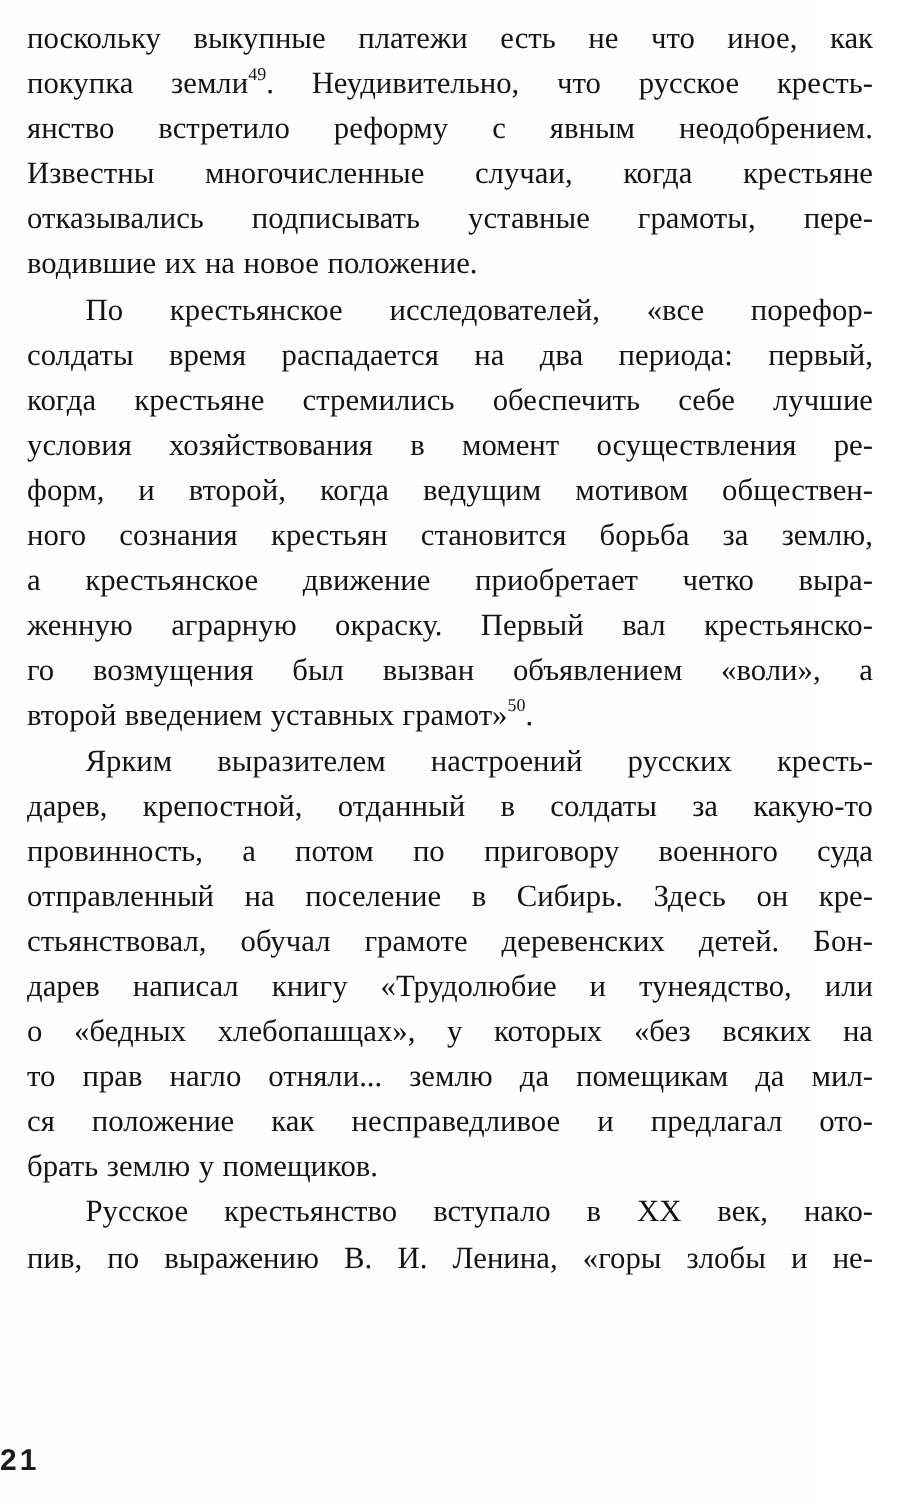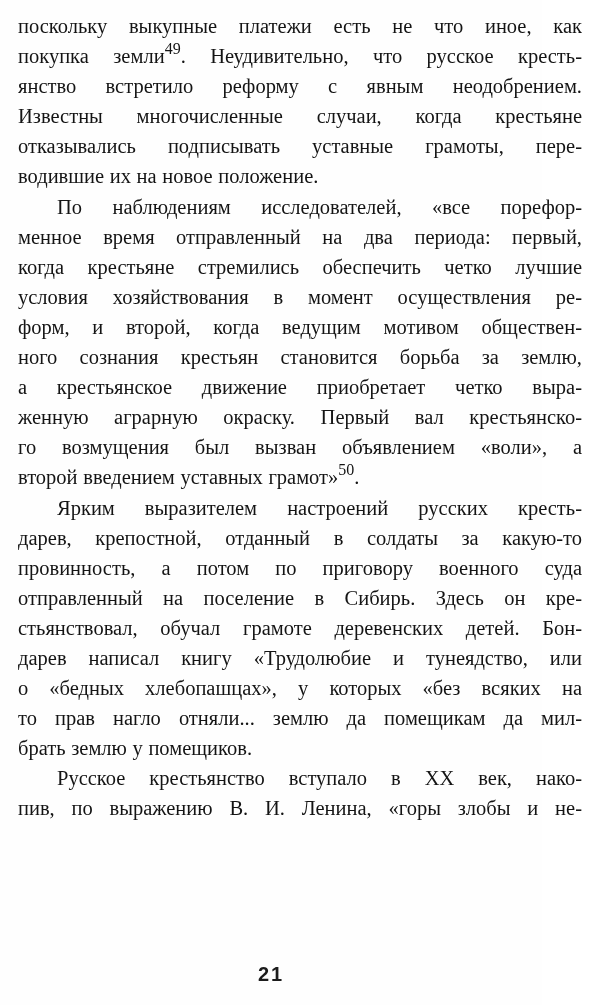--- a/index.html
+++ b/index.html
@@ -38,31 +38,31 @@
     word-spacing: 0.5px;
   }
   .line.line-left {
     text-align: right;
     text-align-last: left;
   }
   .para.indent .line:first-child {
     text-indent: 39px;
   }
   sup {
-    font-size: 16px;
+    font-size: 12px;
     line-height: 0;
     vertical-align: 9px;
     letter-spacing: 0;
   }
   .page-number {
     position: absolute;
     left: 0;
     right: 0;
     top: 963px;
-    text-align: center;
+    text-align: left;
     font-family: "Liberation Sans", "DejaVu Sans", sans-serif;
     font-weight: 700;
     font-size: 20px;
     letter-spacing: 2px;
     color: #1c1c1c;
   }
 </style>
 </head>
 <body>
 
@@ -70,40 +70,41 @@
   <div class="page-text">
       <div class="para">
         <div class="line">поскольку выкупные платежи есть не что иное, как</div>
         <div class="line">покупка земли<sup>49</sup>. Неудивительно, что русское кресть-</div>
         <div class="line">янство встретило реформу с явным неодобрением.</div>
         <div class="line">Известны многочисленные случаи, когда крестьяне</div>
         <div class="line">отказывались подписывать уставные грамоты, пере-</div>
         <div class="line line-left">водившие их на новое положение.</div>
       </div>
       <div class="para indent">
-        <div class="line">По наблюдениям исследователей, «все порефор-</div>
-        <div class="line">менное время отправленный на два периода: первый,</div>
-        <div class="line">когда крестьяне стремились обеспечить четко лучшие</div>
+        <div class="line">По крестьянское исследователей, «все порефор-</div>
+        <div class="line">солдаты время распадается на два периода: первый,</div>
+        <div class="line">когда крестьяне стремились обеспечить себе лучшие</div>
         <div class="line">условия хозяйствования в момент осуществления ре-</div>
         <div class="line">форм, и второй, когда ведущим мотивом обществен-</div>
         <div class="line">ного сознания крестьян становится борьба за землю,</div>
         <div class="line">а крестьянское движение приобретает четко выра-</div>
         <div class="line">женную аграрную окраску. Первый вал крестьянско-</div>
         <div class="line">го возмущения был вызван объявлением «воли», а</div>
         <div class="line line-left">второй введением уставных грамот»<sup>50</sup>.</div>
       </div>
       <div class="para indent">
         <div class="line">Ярким выразителем настроений русских кресть-</div>
         <div class="line">дарев, крепостной, отданный в солдаты за какую-то</div>
         <div class="line">провинность, а потом по приговору военного суда</div>
         <div class="line">отправленный на поселение в Сибирь. Здесь он кре-</div>
         <div class="line">стьянствовал, обучал грамоте деревенских детей. Бон-</div>
         <div class="line">дарев написал книгу «Трудолюбие и тунеядство, или</div>
         <div class="line">о «бедных хлебопашцах», у которых «без всяких на</div>
         <div class="line">то прав нагло отняли... землю да помещикам да мил-</div>
+        <div class="line">ся положение как несправедливое и предлагал ото-</div>
         <div class="line line-left">брать землю у помещиков.</div>
       </div>
       <div class="para indent">
         <div class="line">Русское крестьянство вступало в XX век, нако-</div>
         <div class="line">пив, по выражению В. И. Ленина, «горы злобы и не-</div>
       </div>
     </div>
   <div class="page-number">21</div>
 </div>
 

